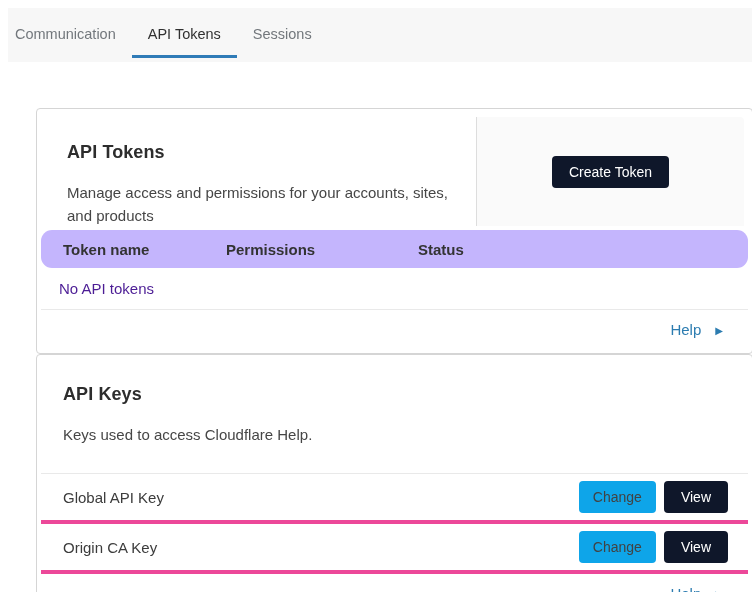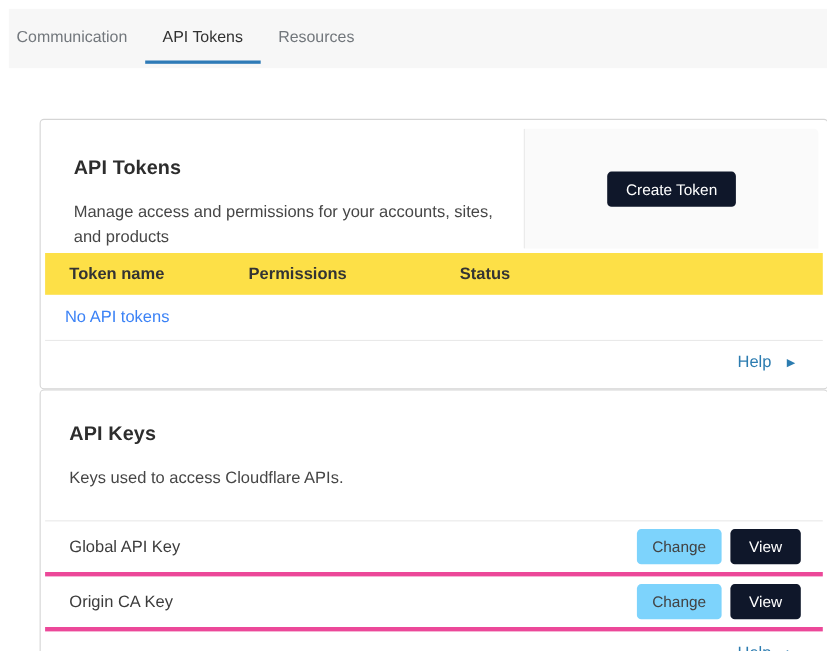--- a/index.html
+++ b/index.html
@@ -82,46 +82,47 @@
     font-size: 14px;
     cursor: pointer;
     line-height: 1;
   }
   .btn-primary {
     background: #0f172a;
     color: #ffffff;
     padding: 9px 17px;
   }
   .btn-secondary {
-    background: #7dd3fc;
+    background: #0ea5e9;
     color: #424242;
     padding: 8px 14px;
   }
 
   
   .table-head {
     display: flex;
     align-items: center;
     height: 38px;
-    background: #fde047;
+    background: #c4b5fd;
     font-size: 15px;
     font-weight: bold;
     color: #333333;
+    border-radius: 11px;
   }
   .th1 { width: 177px; padding-left: 18px; }
   .th2 { width: 192px; }
   .th3 { width: 193px; }
   .th4 { flex: 1; }
   .empty-row {
     display: flex;
     align-items: center;
     height: 42px;
     padding-left: 18px;
     font-size: 15px;
-    color: #3b82f6;
+    color: #4c1d95;
     border-bottom: 1px solid #e9e9e9;
   }
 
   .card-footer {
     display: flex;
     align-items: center;
     justify-content: flex-end;
     height: 39px;
     padding-right: 17px;
     text-align: right;
@@ -160,21 +161,21 @@
     display: flex;
     gap: 8px;
   }
 </style>
 </head>
 <body>
 
 <nav class="tabbar">
   <div class="tab first">Communication</div>
   <div class="tab active">API Tokens</div>
-  <div class="tab">Resources</div>
+  <div class="tab">Sessions</div>
 </nav>
 
 <section class="card card-tokens">
   <div class="tokens-header">
     <div class="tokens-header-left">
       <div class="card-title">API Tokens</div>
       <div class="card-desc">Manage access and permissions for your accounts, sites, and products</div>
     </div>
     <div class="tokens-header-right">
       <button class="btn btn-primary">Create Token</button>
@@ -193,21 +194,21 @@
     <a class="help-link">
       <span>Help</span>
       <span class="help-arrow">▶</span>
     </a>
   </div>
 </section>
 
 <section class="card card-keys">
   <div class="keys-header">
     <div class="card-title">API Keys</div>
-    <div class="card-desc">Keys used to access Cloudflare APIs.</div>
+    <div class="card-desc">Keys used to access Cloudflare Help.</div>
   </div>
 
   <div class="key-row">
     <span>Global API Key</span>
     <span class="key-row-actions">
       <button class="btn btn-secondary">Change</button>
       <button class="btn btn-primary">View</button>
     </span>
   </div>
 

